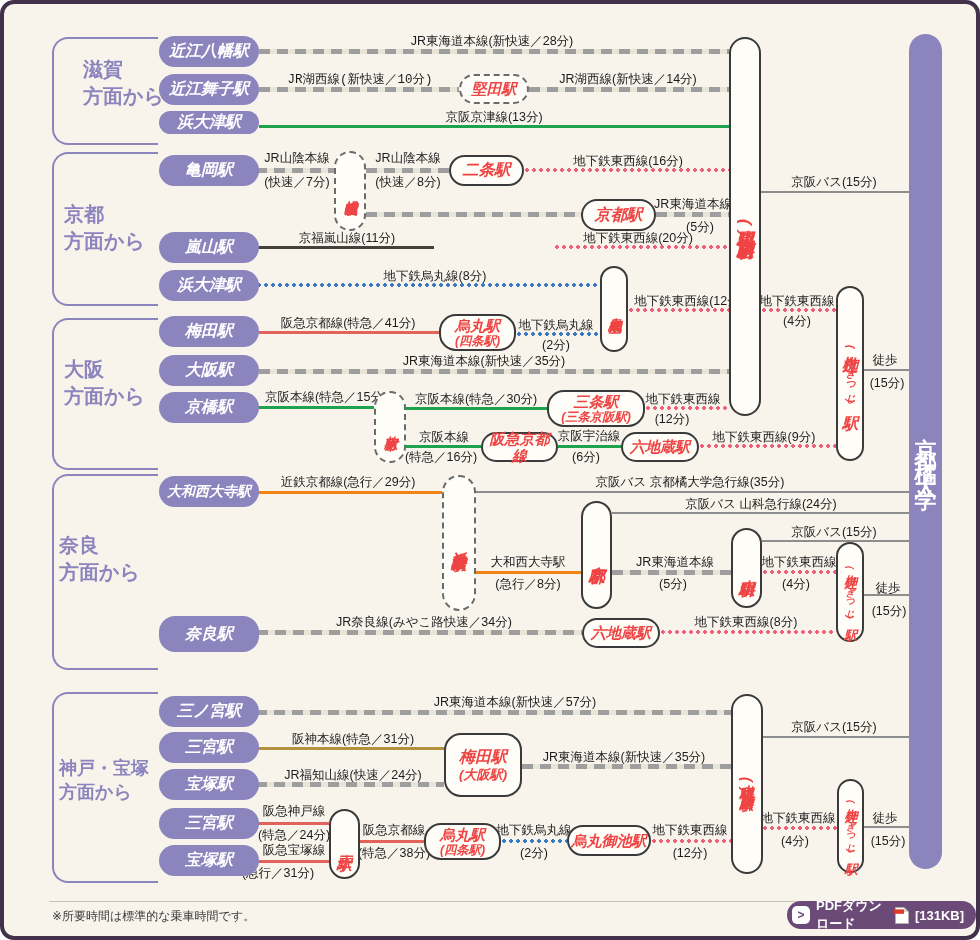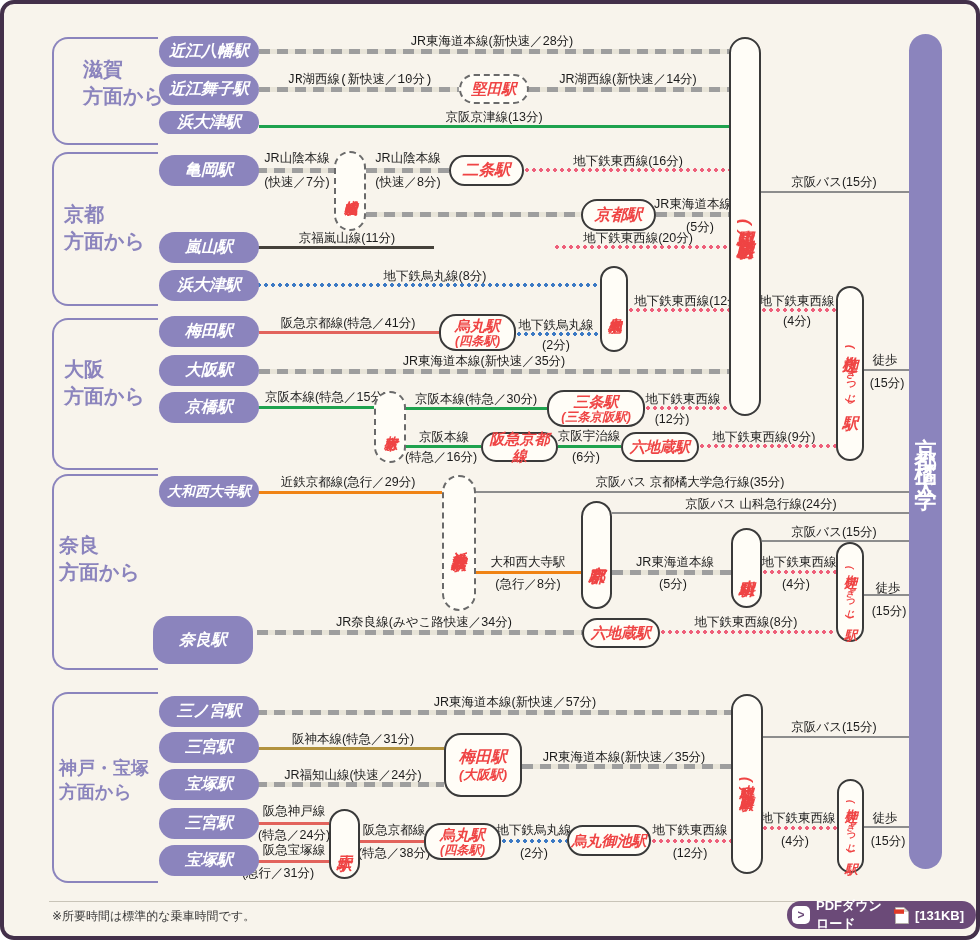--- a/index.html
+++ b/index.html
@@ -205,21 +205,21 @@
       </div>
       <div class="pill origin" style="left: 155px; top: 351px; width: 100px; height: 31px;">
         <div class="inner">大阪駅</div>
       </div>
       <div class="pill origin" style="left: 155px; top: 388px; width: 100px; height: 31px;">
         <div class="inner">京橋駅</div>
       </div>
       <div class="pill origin" style="left: 155px; top: 472px; width: 100px; height: 31px; font-size: 14px;">
         <div class="inner">大和西大寺駅</div>
       </div>
-      <div class="pill origin" style="left: 149px; top: 612px; width: 100px; height: 48px;">
+      <div class="pill origin" style="left: 155px; top: 612px; width: 100px; height: 36px;">
         <div class="inner">奈良駅</div>
       </div>
       <div class="pill origin" style="left: 155px; top: 692px; width: 100px; height: 31px;">
         <div class="inner">三ノ宮駅</div>
       </div>
       <div class="pill origin" style="left: 155px; top: 728px; width: 100px; height: 31px;">
         <div class="inner">三宮駅</div>
       </div>
       <div class="pill origin" style="left: 155px; top: 765px; width: 100px; height: 31px;">
         <div class="inner">宝塚駅</div>

